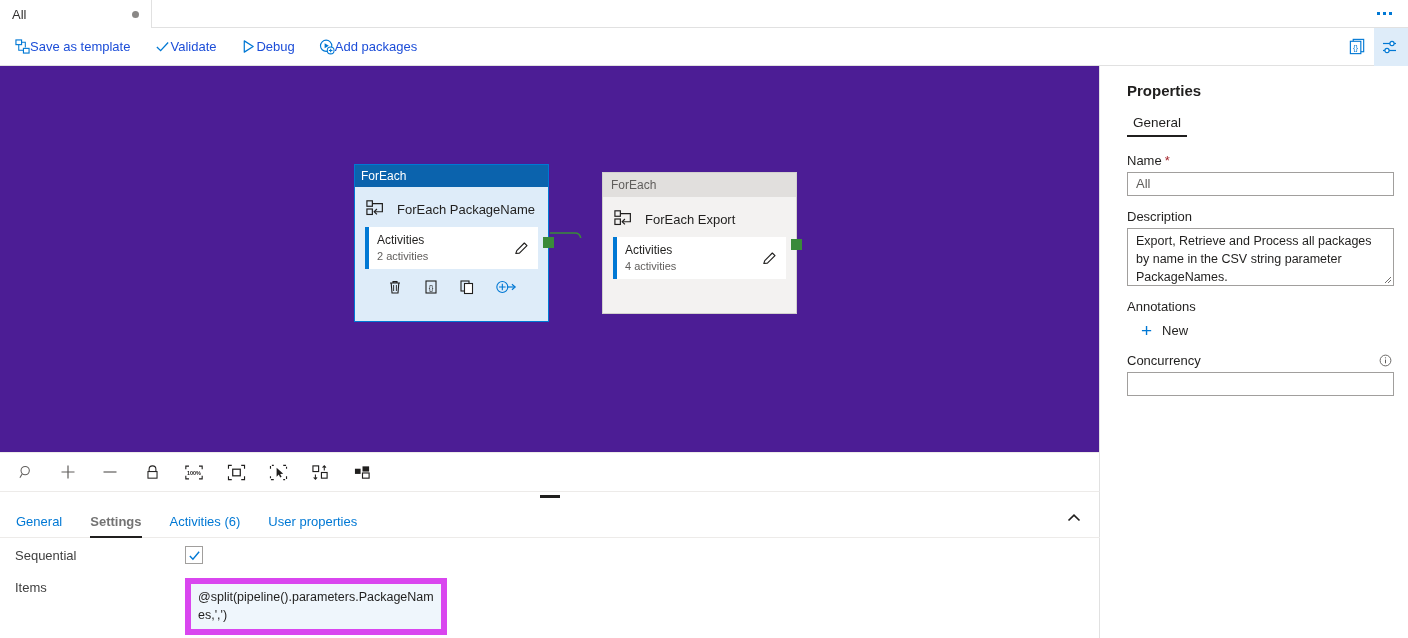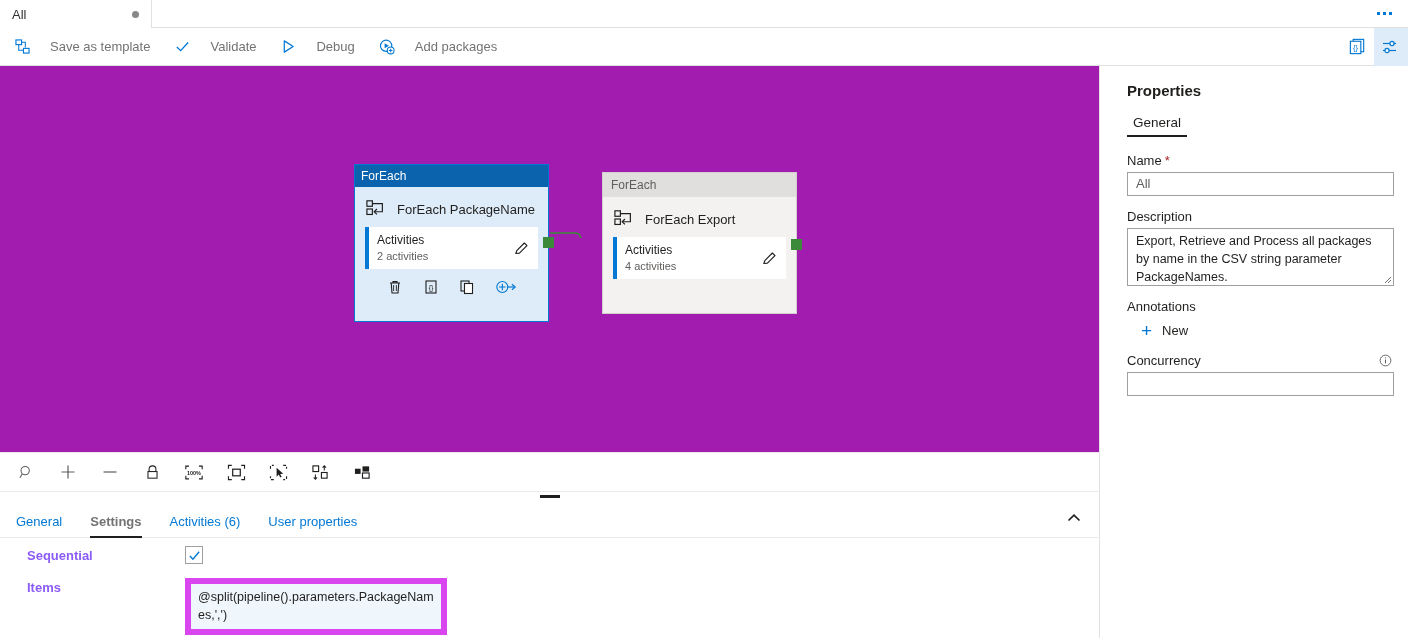--- a/index.html
+++ b/index.html
@@ -45,39 +45,39 @@
   }
 
   
   .cmdbar {
     position: absolute; top: 28px; left: 0; width: 1408px; height: 38px;
     background: #ffffff;
     border-bottom: 1px solid #e1e1e1;
     display: flex; align-items: center;
   }
   .cmd-btn {
-    display: flex; align-items: center; gap: 20px;
+    display: flex; align-items: center; gap: 0;
     height: 32px; padding: 0 10px; margin-left: 4px;
     cursor: pointer; white-space: nowrap;
-    font-size: 13px; color: #737373;
+    font-size: 13px; color: #1d4ed8;
   }
   .cmd-btn .ic { display: flex; align-items: center; justify-content: center; width: 16px; height: 16px; }
   .cmd-spacer { flex: 1; }
   .cmd-right { display: flex; align-items: center; height: 38px; }
   .cmd-icon-btn {
     width: 34px; height: 38px; display: flex; align-items: center; justify-content: center;
     cursor: pointer;
   }
   .cmd-icon-btn.active { background: #deecf9; }
 
   
   .canvas {
     position: absolute; top: 66px; left: 0;
     width: 1100px; height: 386px;
-    background: #a21caf;
+    background: #4c1d95;
     border-right: 1px solid #e1e1e1;
     overflow: hidden;
     padding-left: 44px;
   }
 
   
   .node-selected {
     position: absolute; left: 354px; top: 98px;
     width: 195px; height: 158px;
     background: #deecf9;
@@ -165,21 +165,21 @@
     content: ''; position: absolute; left: 12px; right: 12px; bottom: -1px;
     height: 2px; background: #201f1e;
   }
   .collapse-btn {
     position: absolute; right: 10px; bottom: 4px;
     width: 32px; height: 30px; display: flex; align-items: center; justify-content: center;
     cursor: pointer;
   }
   .form-rows { position: absolute; top: 54px; left: 0; width: 1100px; }
   .frow { display: flex; align-items: flex-start; margin-bottom: 14px; }
-  .flabel { width: 185px; padding-left: 27px; font-size: 13px; color: #8b5cf6; padding-top: 2px; font-weight: bold; }
+  .flabel { width: 185px; padding-left: 15px; font-size: 13px; color: #404040; padding-top: 2px; }
   .checkbox {
     width: 18px; height: 18px; border: 1px solid #a19f9d; background: #ffffff;
     display: flex; align-items: center; justify-content: center; cursor: pointer;
   }
   .txt-area {
     width: 262px; min-height: 43px;
     border: 6px solid #d946ef; background: #eff6fc;
     font-size: 12.5px; color: #201f1e;
     padding: 5px 7px; line-height: 1.4;
     word-break: break-all; cursor: text;

